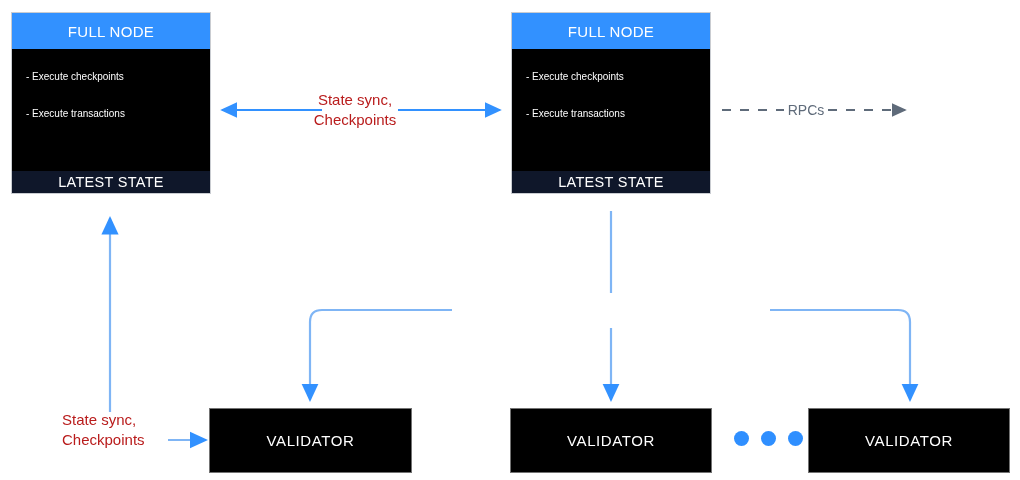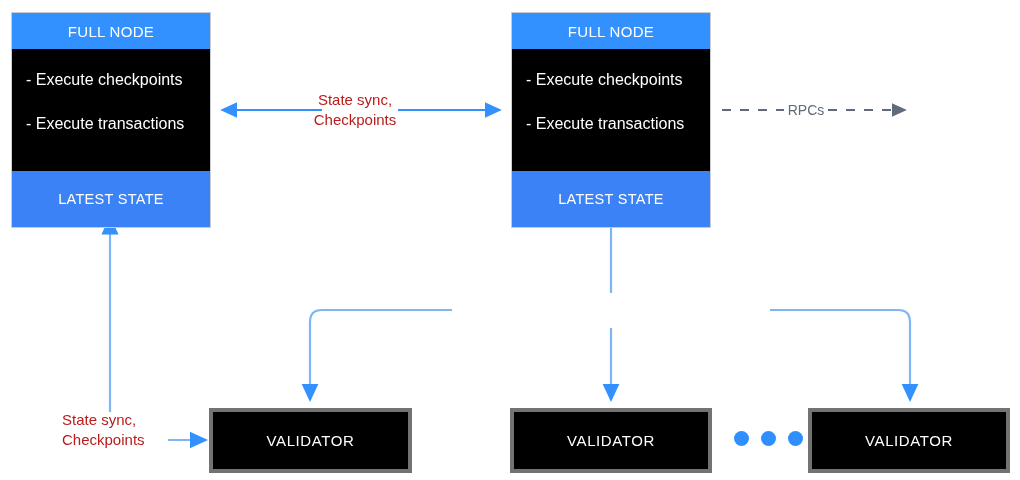--- a/index.html
+++ b/index.html
@@ -44,29 +44,29 @@
     display: flex;
     align-items: center;
     justify-content: center;
   }
   .fn-body {
     background: #000000;
     color: #ffffff;
     height: 122px;
     box-sizing: border-box;
     padding: 22px 0 0 14px;
-    font-size: 16px;
+    font-size: 10px;
   }
   .fn-body .line {
     margin-bottom: 26px;
     white-space: nowrap;
   }
   .fn-footer {
-    height: 56px;
-    background: #3b82f6;
+    height: 22px;
+    background: #0f172a;
     color: #ffffff;
     font-size: 14.5px;
     letter-spacing: 0.3px;
     display: flex;
     align-items: center;
     justify-content: center;
   }
 
   
   .orchestrator {
@@ -79,21 +79,21 @@
     display: flex;
     align-items: center;
     justify-content: center;
   }
 
   
   .validator {
     position: absolute;
     box-sizing: border-box;
     background: #000000;
-    border: 4px solid #737373;
+    border: 1px solid #737373;
     color: #ffffff;
     font-size: 15px;
     letter-spacing: 0.6px;
     display: flex;
     align-items: center;
     justify-content: center;
   }
 
   
   .dots {

